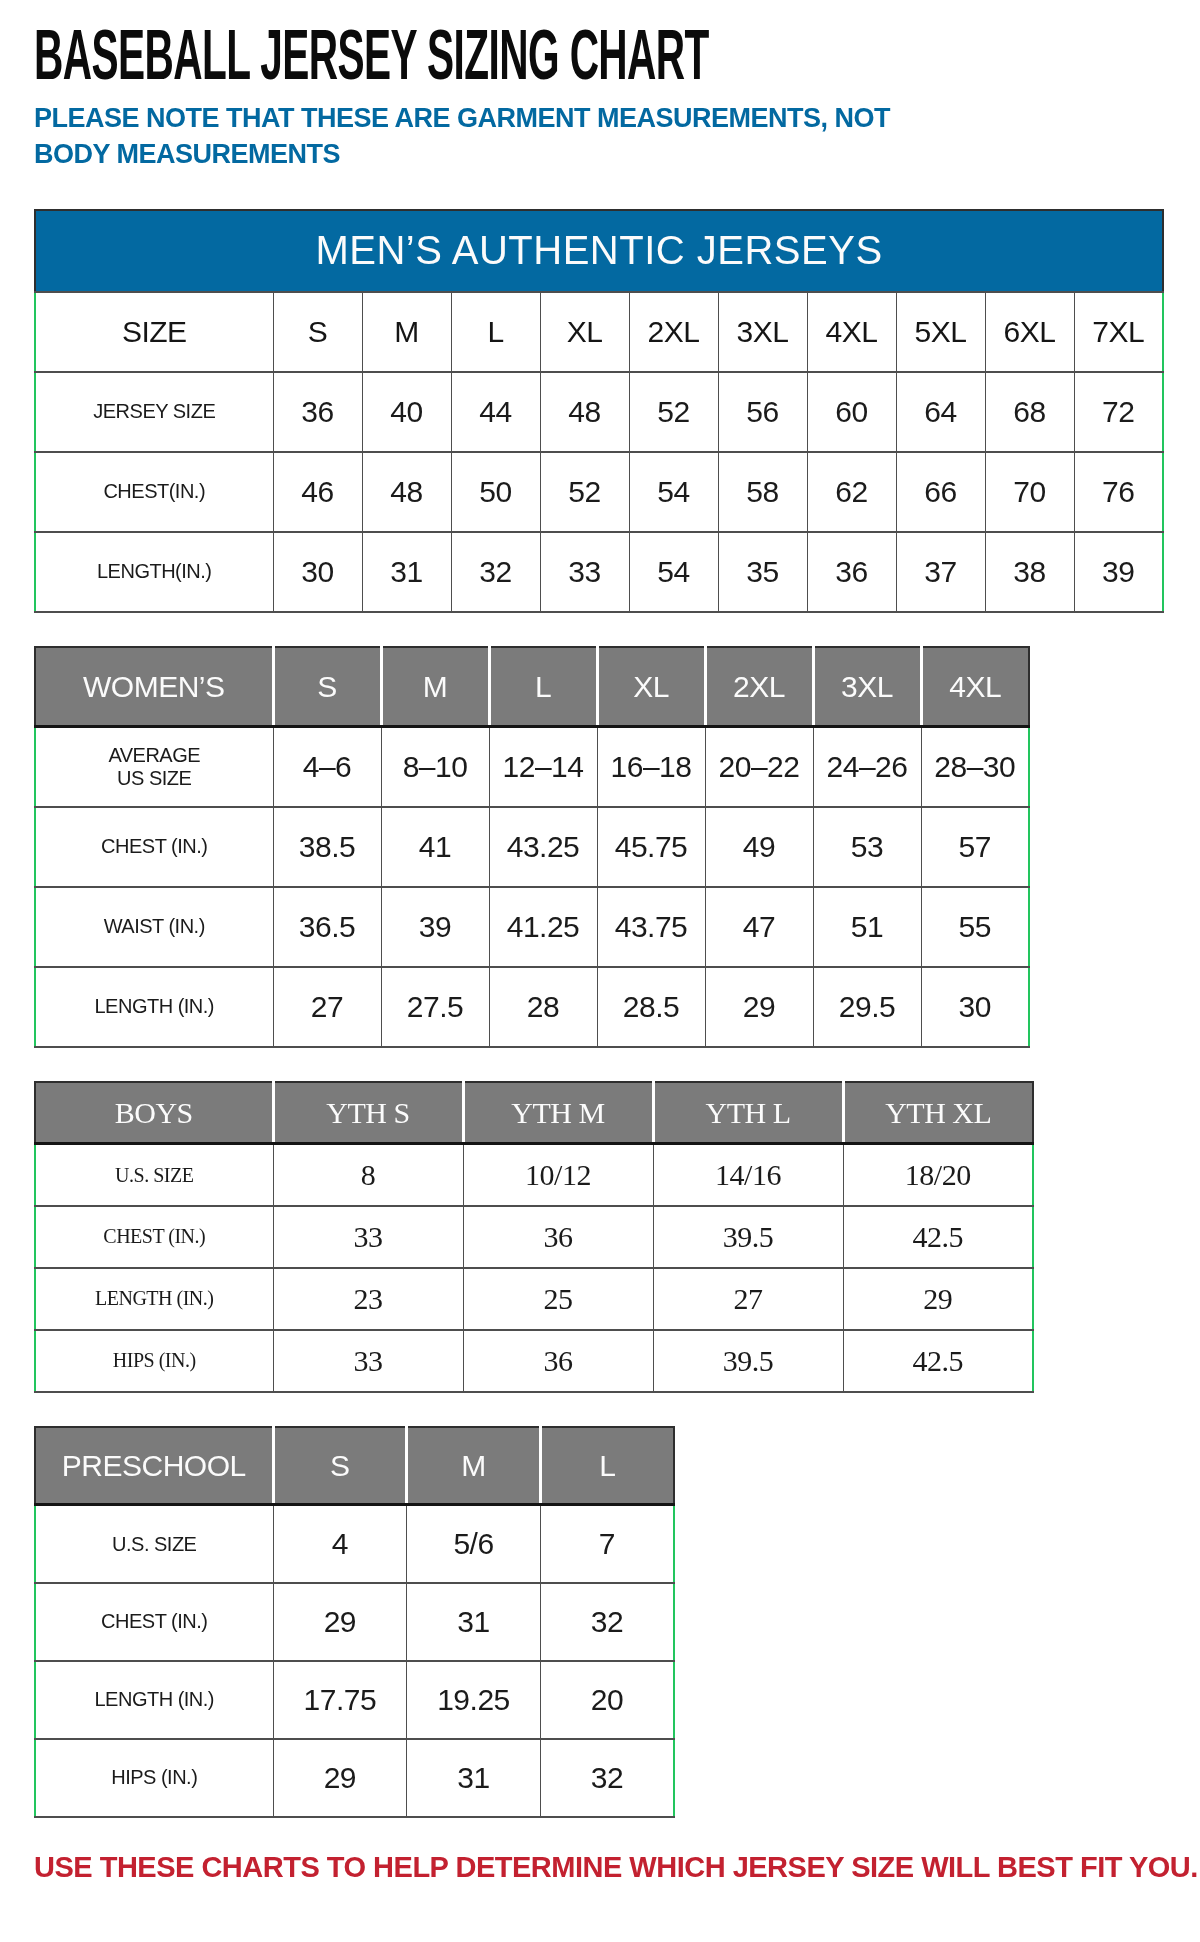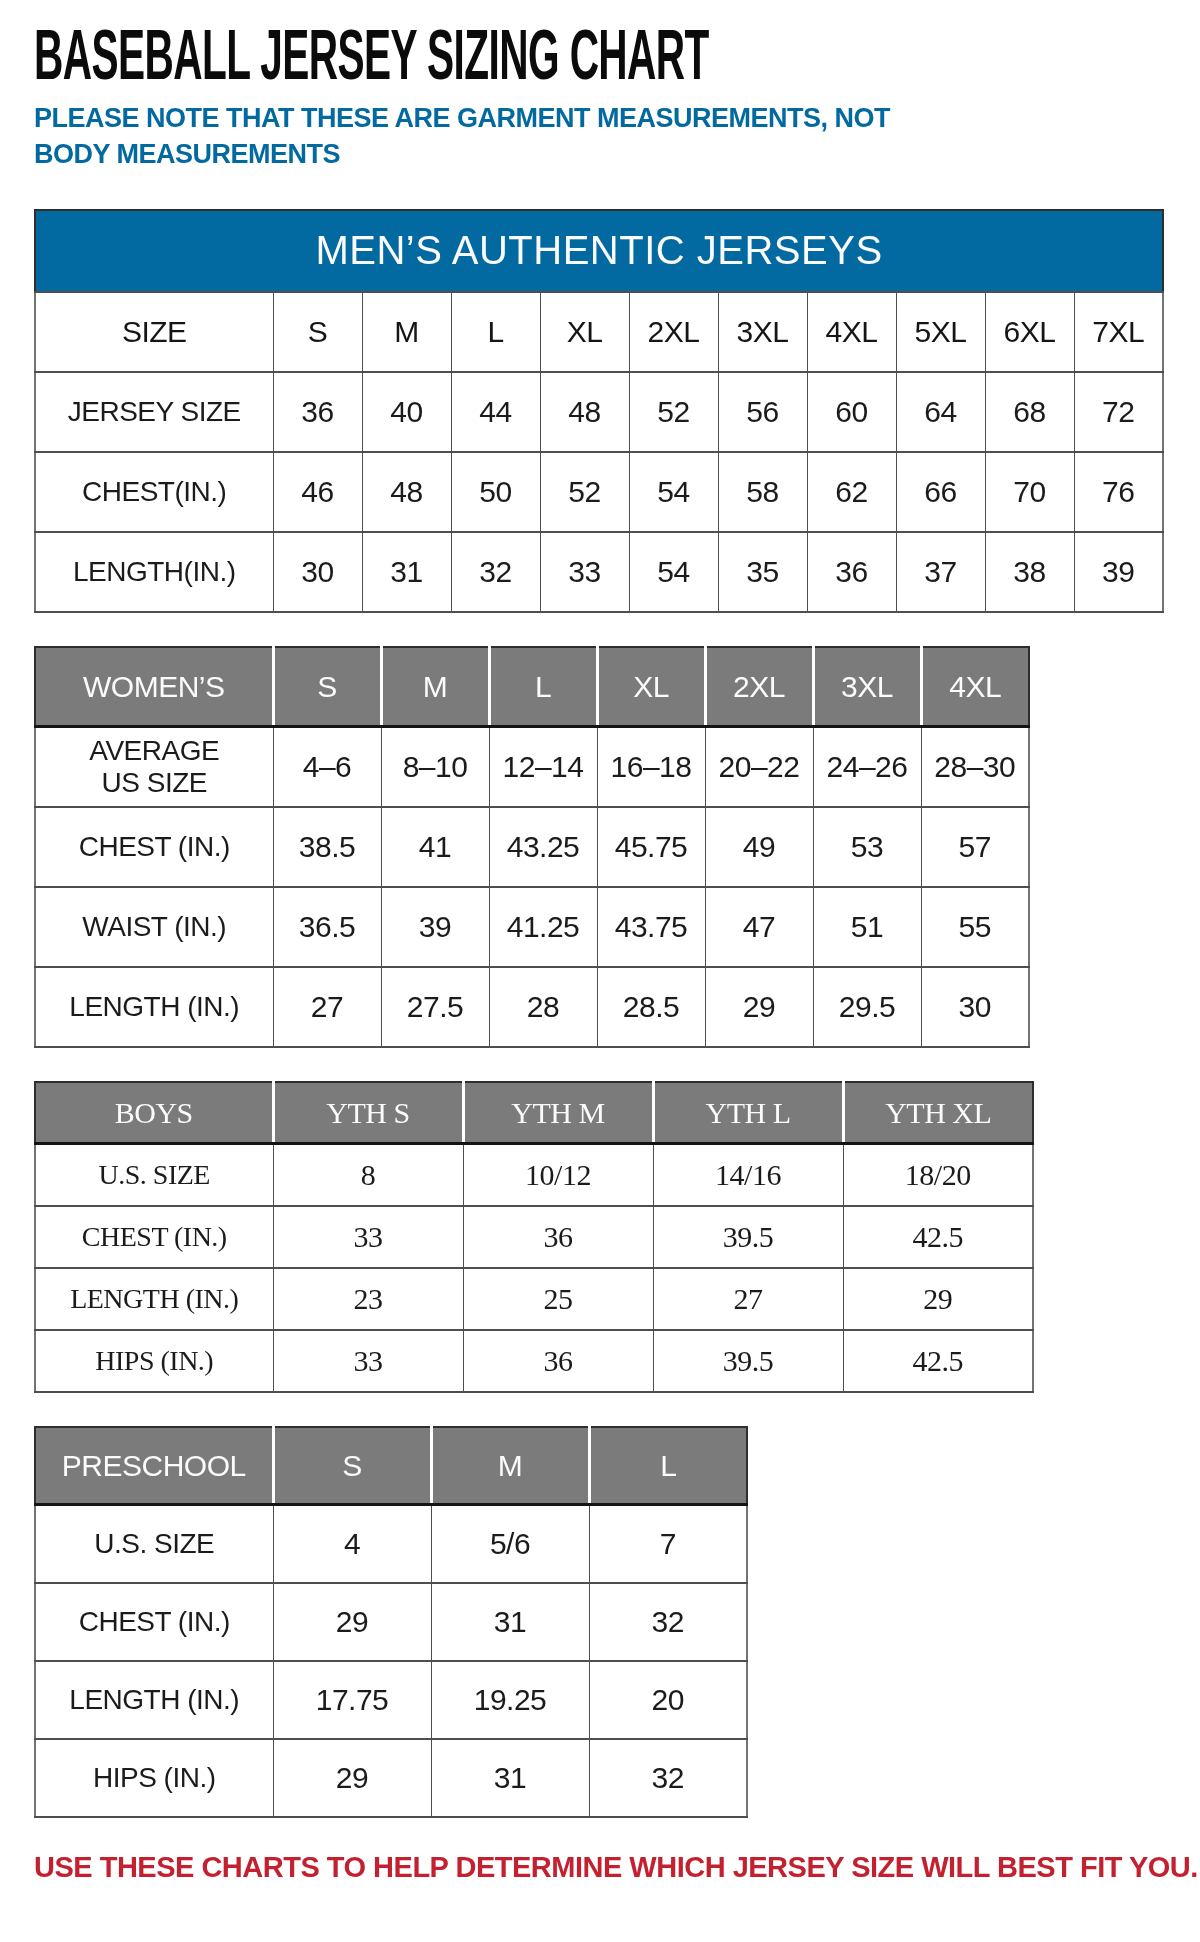--- a/index.html
+++ b/index.html
@@ -30,37 +30,37 @@
 
   .banner {
     height:82px; background:#0369a1; color:#fbfbfb;
     display:flex; align-items:center; justify-content:center;
     font-size:40px; letter-spacing:0.5px;
     border:2px solid #2e2e2e; border-bottom:none;
   }
 
   table.sizes {
     border-collapse:collapse; table-layout:fixed;
-    background:#ef4444; border:2px solid #737373;padding-left:13px;
+    background:#ef4444; border:2px solid #22c55e;padding-left:13px;
   }
   .tbl-mens  .banner      { width:1130px; }
   .tbl-mens  table.sizes  { width:1130px; }
   .tbl-womens table.sizes { width:996px; }
   .tbl-boys   table.sizes { width:1000px; }
-  .tbl-preschool table.sizes { width:714px; }
+  .tbl-preschool table.sizes { width:641px; }
 
   table.sizes th, table.sizes td {
     border:1px solid #4e4e4e;
     border-top-width:2px; border-bottom-width:2px;
     text-align:center; vertical-align:middle;
     font-weight:normal; background:#ffffff; color:#1b1b1b;
     font-size:30px; letter-spacing:-0.5px;
   }
   table.sizes tbody th {
-    font-size:28px; white-space:pre-line; line-height:1.15;
+    font-size:20px; white-space:pre-line; line-height:1.15;
   }
 
   .tbl-mens      tr > th, .tbl-mens      tr > td { height:80px; }
   .tbl-womens    tr > th, .tbl-womens    tr > td { height:80px; }
   .tbl-boys      tr > th, .tbl-boys      tr > td { height:62px;font-family:Liberation Serif, serif; }
   .tbl-preschool tr > th, .tbl-preschool tr > td { height:78px; }
 
   
   .gray thead th {
     background:#7b7b7b; color:#fbfbfb;

